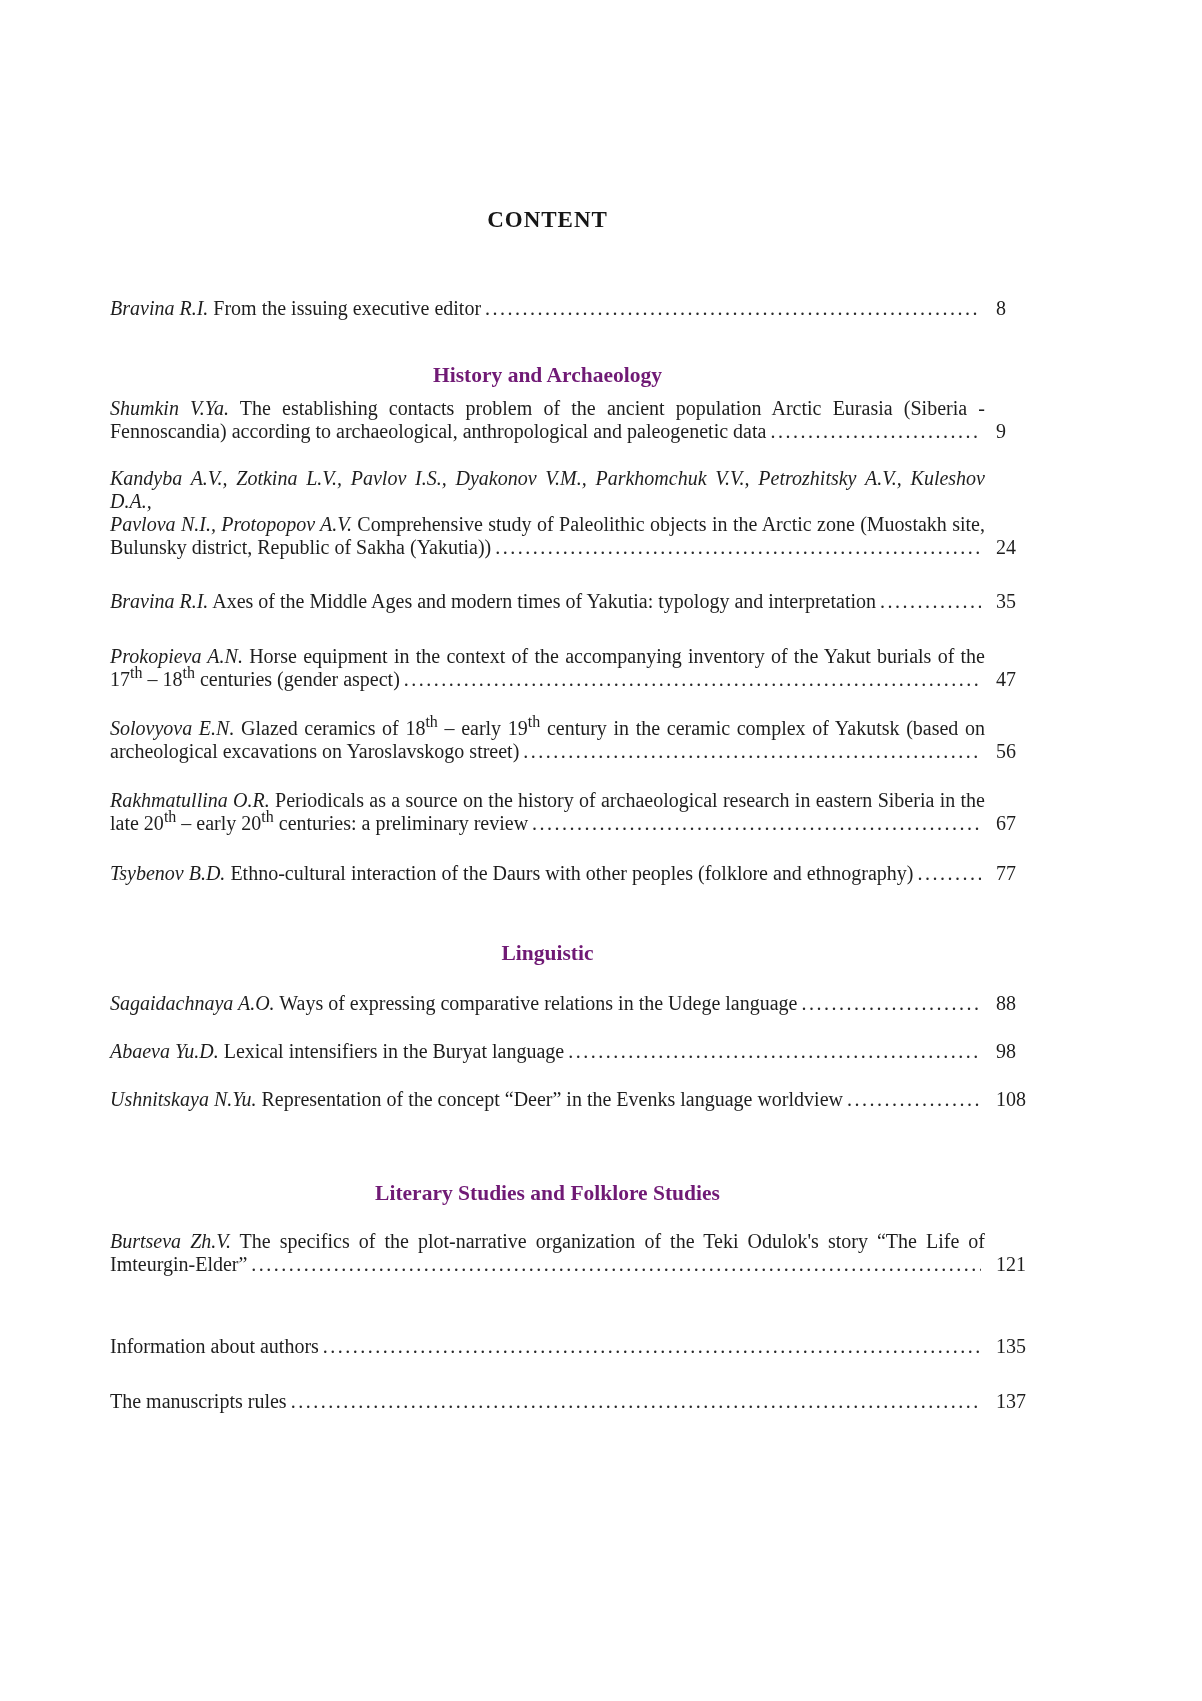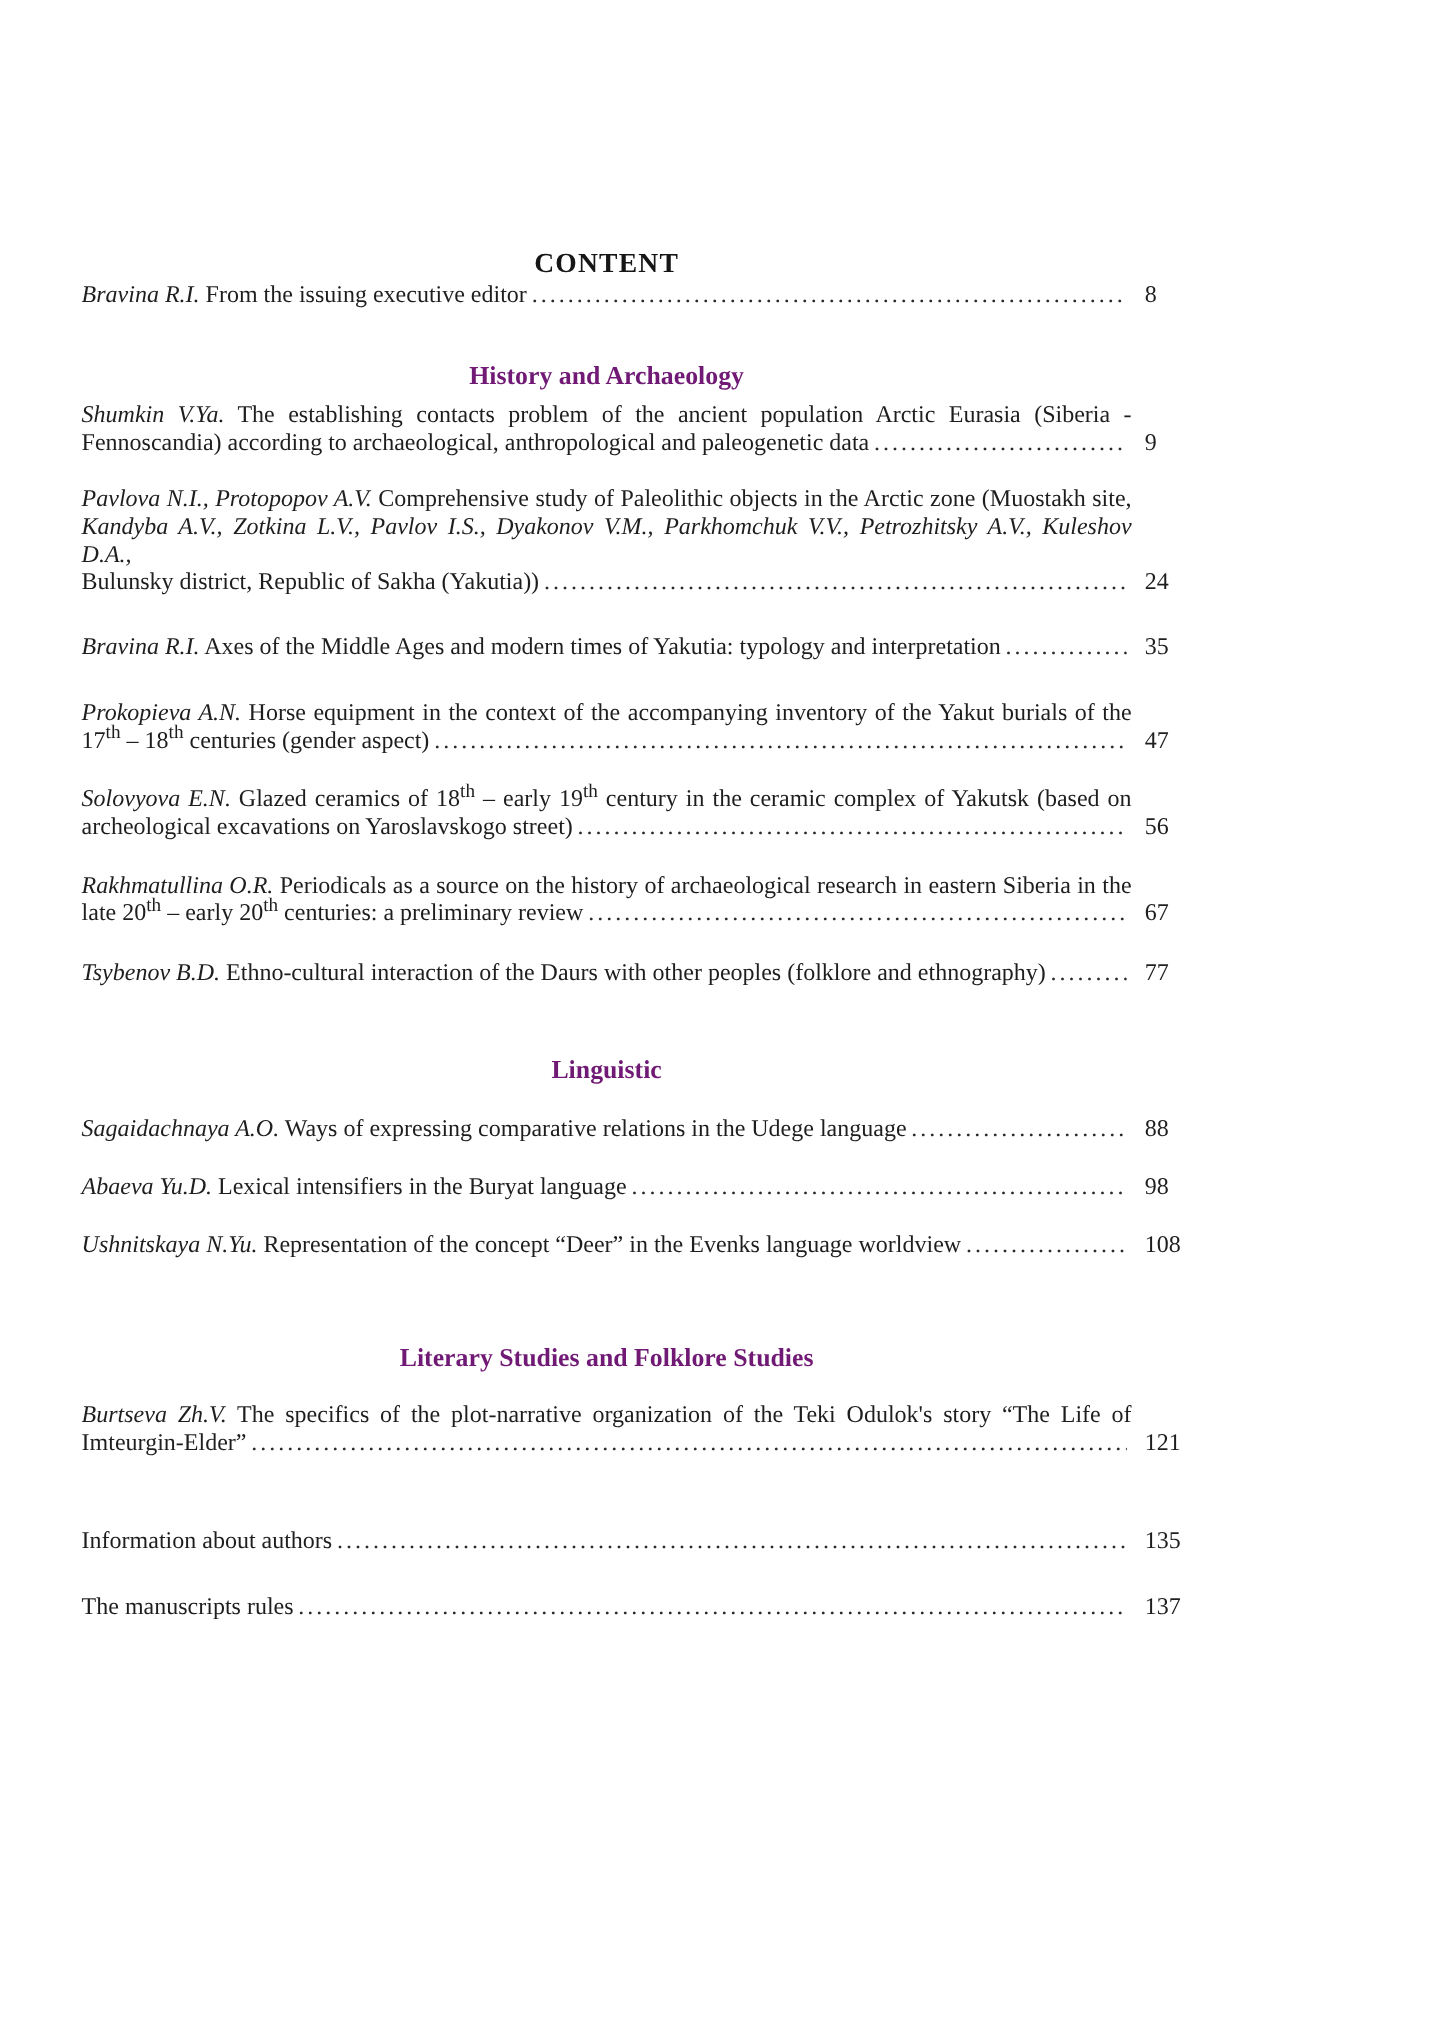--- a/index.html
+++ b/index.html
@@ -4,21 +4,21 @@
 <style>
   html,body{margin:0;padding:0;background:#e8e8e8;}
   .sheet{
     position:relative;
     width:1202px;height:1701px;
     margin:0 auto;
     background:#ffffff;
     font-family:"Liberation Serif","DejaVu Serif",serif;
     color:#1e1e1e;
     box-sizing:border-box;
-    padding-left:68px;
+    padding-left:110px;
     overflow:hidden;
   }
   .content-col{width:920px;}
   .doc-title{
     width:875px;
     text-align:center;
     font-size:23px;
     font-weight:bold;
     letter-spacing:1px;
     line-height:30px;
@@ -57,39 +57,39 @@
     letter-spacing:2.5px;
   }
   .pnum{flex:0 0 34px;text-align:left;color:#1e1e1e;}
 </style>
 </head>
 <body>
 
 <div class="sheet">
   <div class="content-col" id="toc-blocks">
       <div class="doc-title" style="margin-top: 205px;">CONTENT</div>
-      <div class="toc-entry" style="">
+      <div class="toc-entry" style="margin-top: 62px;">
         <div class="toc-line last">
           <span class="lt"><span class="it">Bravina R.I.</span><span> From the issuing executive editor </span></span>
           <span class="dots"></span>
           <span class="pnum">8</span>
         </div>
       </div>
       <div class="section-heading" style="margin-top: 42px;">History and Archaeology</div>
       <div class="toc-entry" style="margin-top: 9px;">
         <div class="toc-line"><span class="it">Shumkin V.Ya.</span><span> The establishing contacts problem of the ancient population Arctic Eurasia (Siberia -</span></div>
         <div class="toc-line last">
           <span class="lt"><span>Fennoscandia) according to archaeological, anthropological and paleogenetic data</span></span>
           <span class="dots"></span>
           <span class="pnum">9</span>
         </div>
       </div>
       <div class="toc-entry" style="margin-top: 24px;">
+        <div class="toc-line"><span class="it">Kandyba A.V., Zotkina L.V., Pavlov I.S., Dyakonov V.M., Parkhomchuk V.V., Petrozhitsky A.V., Kuleshov D.A.,</span></div>
         <div class="toc-line"><span class="it">Pavlova N.I., Protopopov A.V.</span><span>  Comprehensive study of Paleolithic objects in the Arctic zone (Muostakh site,</span></div>
-        <div class="toc-line"><span class="it">Kandyba A.V., Zotkina L.V., Pavlov I.S., Dyakonov V.M., Parkhomchuk V.V., Petrozhitsky A.V., Kuleshov D.A.,</span></div>
         <div class="toc-line last">
           <span class="lt"><span>Bulunsky district, Republic of Sakha (Yakutia)) </span></span>
           <span class="dots"></span>
           <span class="pnum">24</span>
         </div>
       </div>
       <div class="toc-entry" style="margin-top: 31px;">
         <div class="toc-line last">
           <span class="lt"><span class="it">Bravina R.I.</span><span> Axes of the Middle Ages and modern times of Yakutia: typology and interpretation </span></span>
           <span class="dots"></span>

